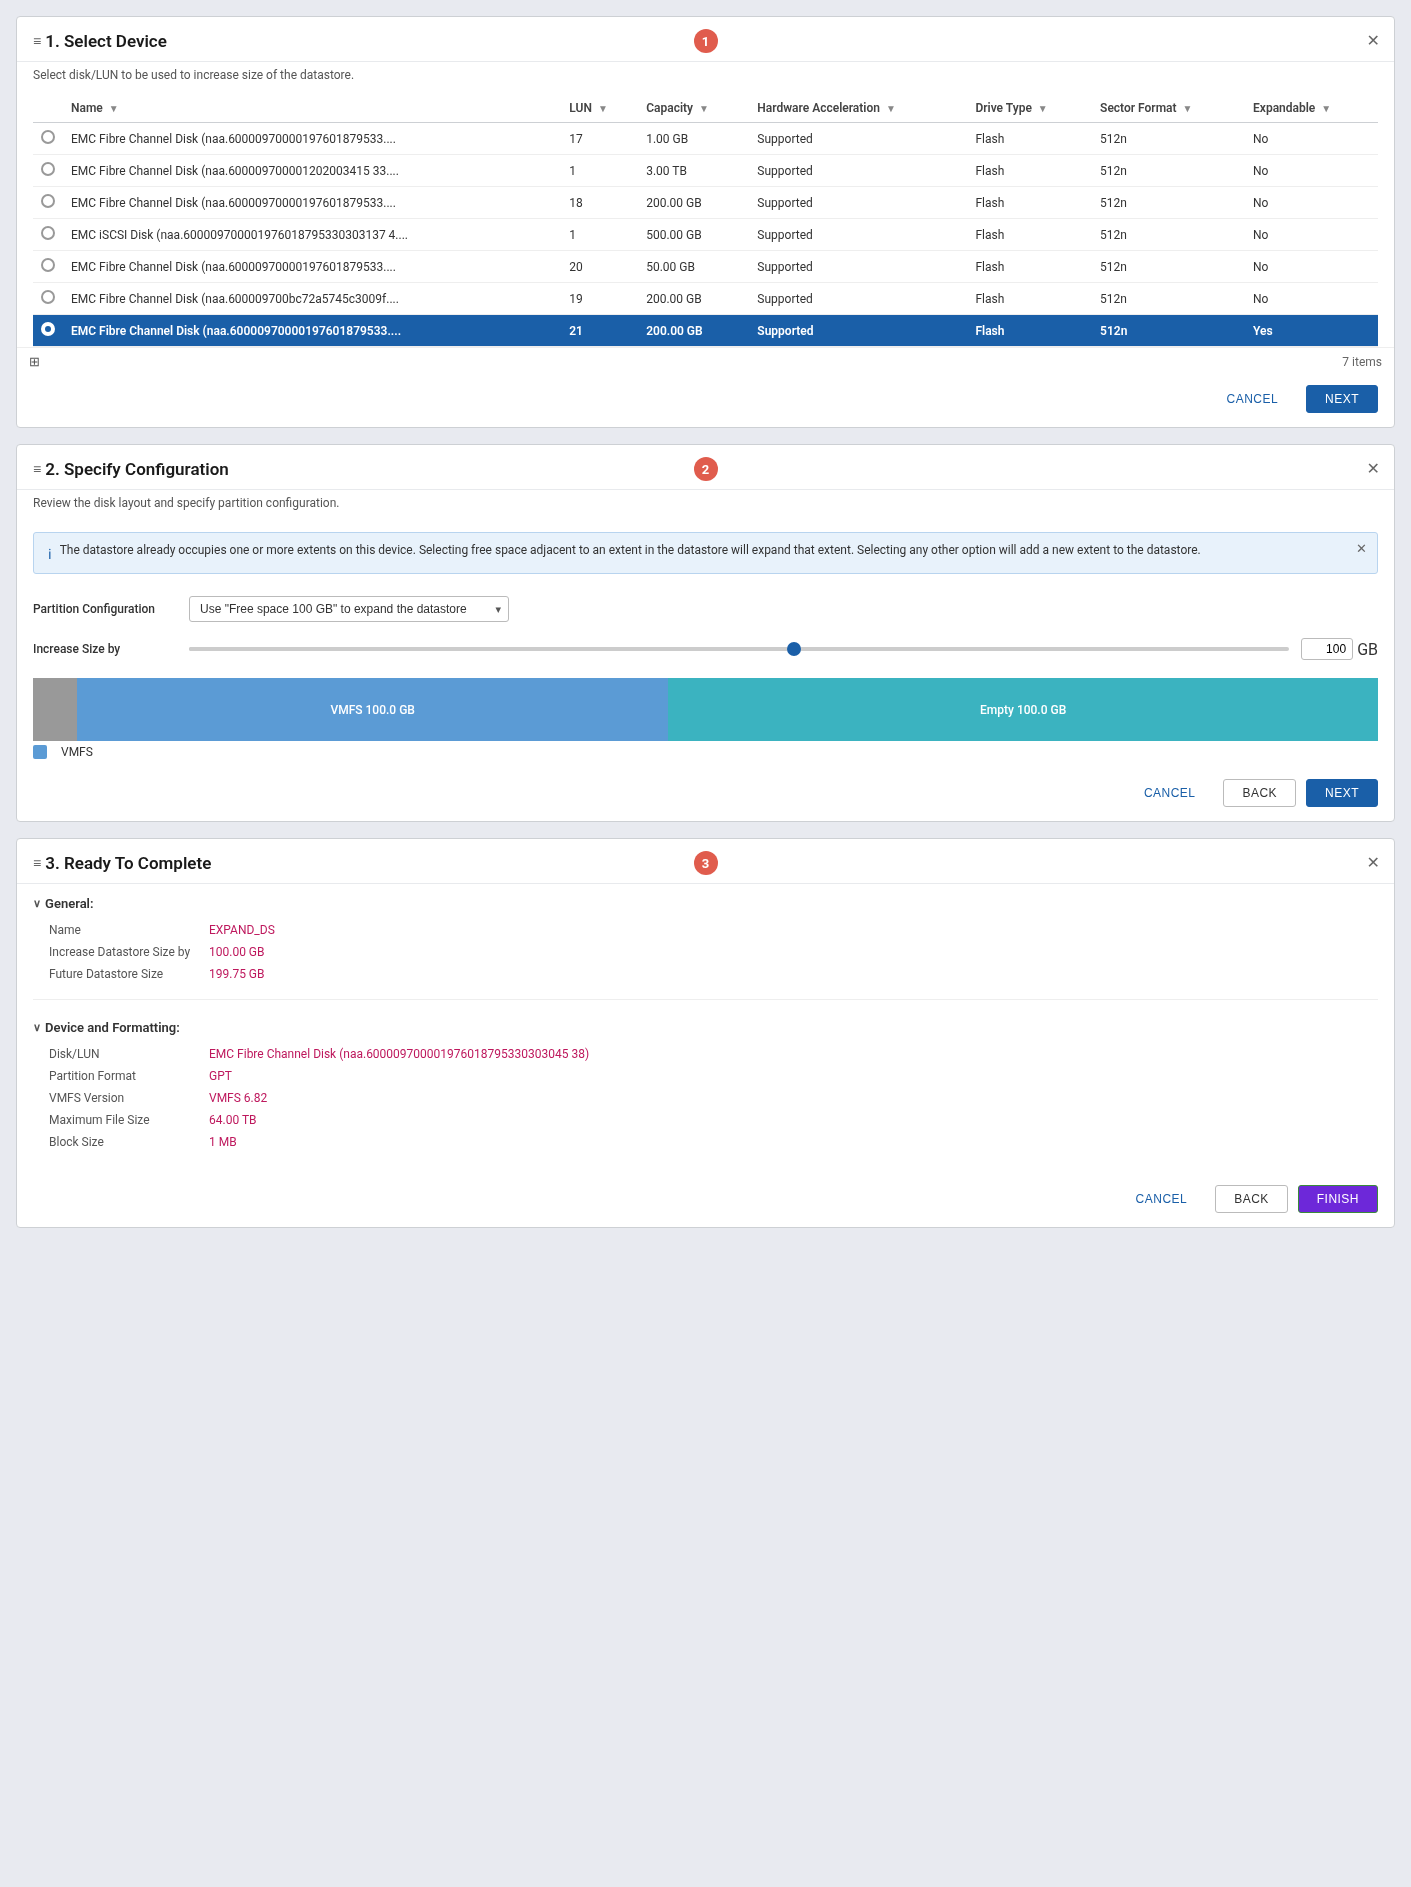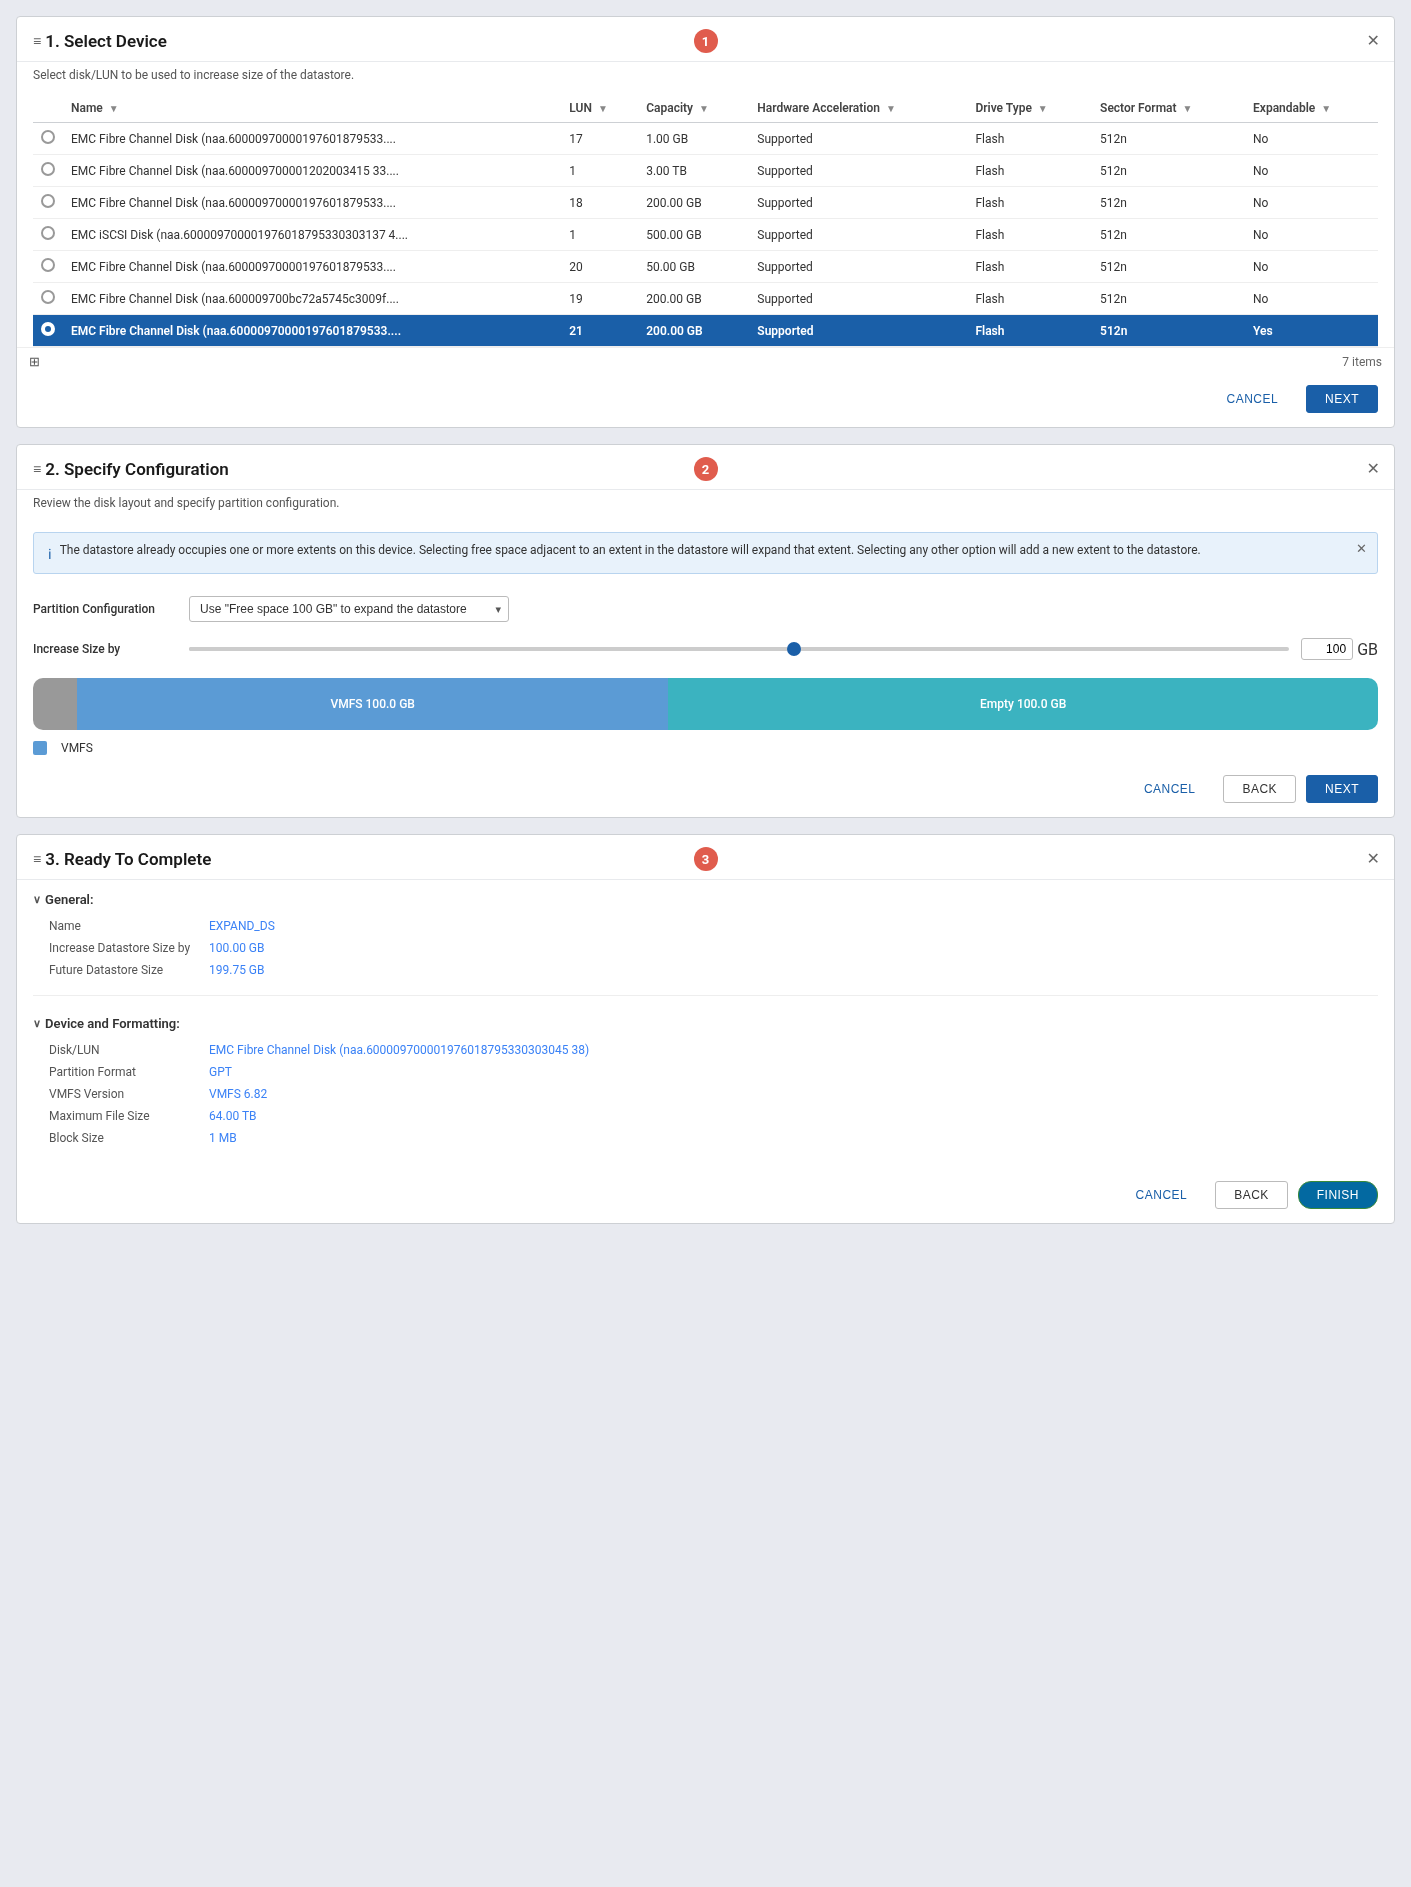--- a/index.html
+++ b/index.html
@@ -171,27 +171,26 @@
     }
     .btn-secondary {
       background: #fff;
       color: #333;
       border: 1px solid #bbb;
       text-transform: uppercase;
       font-size: 12px;
       letter-spacing: 0.04em;
     }
     .btn-success {
-      background: #0369a1;
+      background: #6d28d9;
       color: #fff;
       border-color: #3a8a3a;
       text-transform: uppercase;
       font-size: 12px;
       letter-spacing: 0.04em;
-      border-radius: 13px;
     }
     .btn-row {
       display: flex;
       justify-content: flex-end;
       align-items: center;
       gap: 10px;
       padding: 10px 16px 14px 16px;
     }
 
     
@@ -323,24 +322,24 @@
       font-size: 12px;
       text-align: right;
     }
     .slider-unit {
       font-size: 16px;
       color: #333;
     }
 
     
     .disk-viz {
-      margin: 10px 16px 7px 16px;
-      display: flex;
-      height: 52px;
-      border-radius: 10px;
+      margin: 10px 16px 0 16px;
+      display: flex;
+      height: 63px;
+      border-radius: 0;
       overflow: hidden;
     }
     .disk-part-grey {
       width: 44px;
       background: #999;
       flex-shrink: 0;
     }
     .disk-part-blue {
       flex: 1;
       background: #5b9bd5;
@@ -399,21 +398,21 @@
       display: flex;
       padding: 4px 0 4px 16px;
       font-size: 12px;
     }
     .summary-key {
       color: #555;
       width: 160px;
       flex-shrink: 0;
     }
     .summary-val {
-      color: #3b82f6;
+      color: #be185d;
     }
     .summary-divider {
       height: 1px;
       background: #eee;
       margin: 8px 16px;
     }
   </style>
 </head>
 <body>
 

